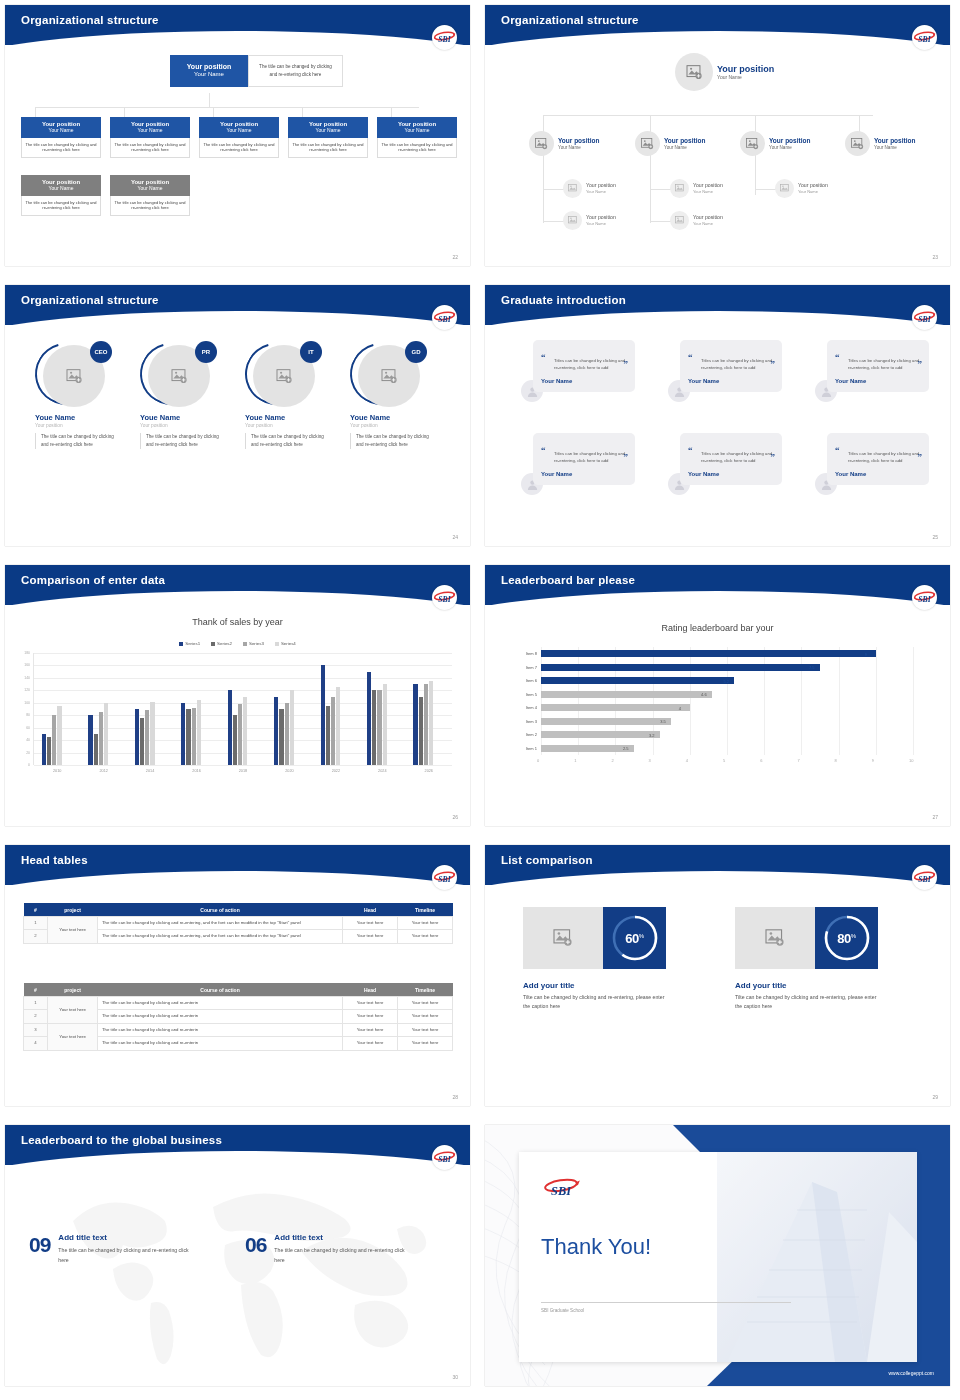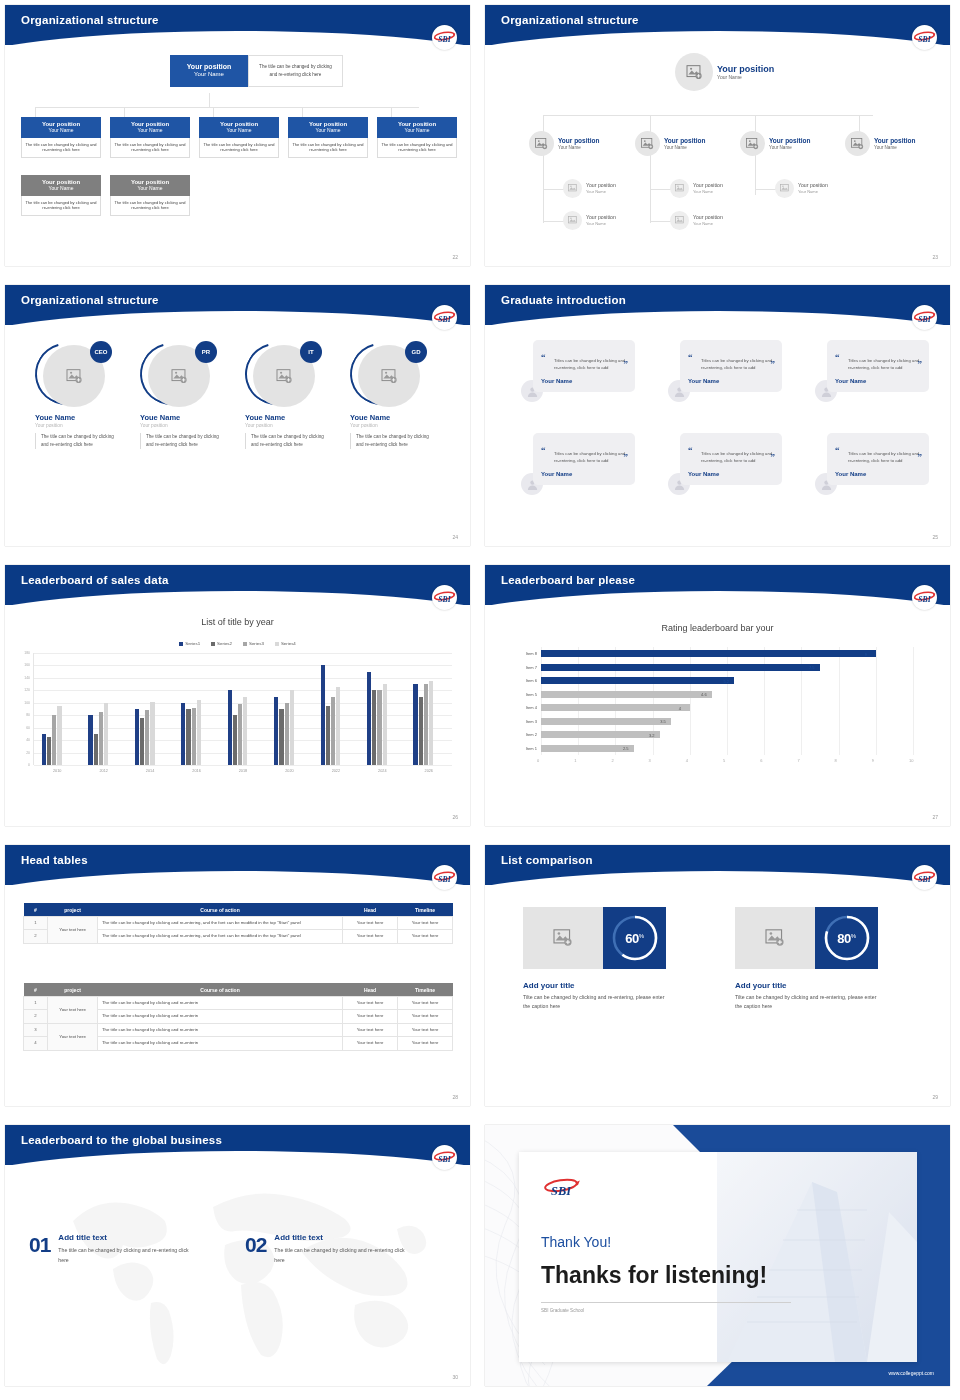--- a/index.html
+++ b/index.html
@@ -171,21 +171,21 @@
   .gb-num { font-size:21px; font-weight:bold; color:#123d86; letter-spacing:-1px; }
   .gb-title { font-size:8px; font-weight:bold; color:#123d86; }
   .gb-desc { font-size:5.2px; color:#555; line-height:1.9; margin-top:4px; width:132px; }
   
   .ty-outer { position:absolute; inset:0; background:#fbfbfc; overflow:hidden; }
   .ty-card {
     position:absolute; left:34px; top:27px; width:398px; height:210px;
     background:#fff; box-shadow:0 1px 5px rgba(0,0,0,.14); overflow:hidden;
   }
   .ty-logo { position:absolute; left:22px; top:22px; width:40px; height:26px; }
-  .ty-t1 { position:absolute; left:22px; top:82px; font-size:14px; color:#1d4fa0; font-weight:normal; }
+  .ty-t1 { position:absolute; left:22px; top:82px; font-size:22px; color:#1d4fa0; font-weight:normal; }
   .ty-t2 { position:absolute; left:22px; top:110px; font-size:23px; color:#1c1c1c; font-weight:bold; }
   .ty-rule { position:absolute; left:22px; top:150px; width:250px; height:1px; background:#cfcfcf; }
   .ty-sub { position:absolute; left:22px; top:156px; font-size:4.6px; color:#999; }
   .ty-url { position:absolute; right:16px; bottom:10px; font-size:5px; color:#fff; z-index:6; }
 </style>
 </head>
 <body>
 
 <div class="grid">
 
@@ -634,30 +634,30 @@
       </div>
     </div>
 
     <div class="pagenum">25</div>
    </div>
   </div>
 
   <div class="slide">
    <div class="slide-inner">
     <div class="hdr"></div>
-    <div class="hdr-title">Leaderboard of sales data</div>
+    <div class="hdr-title">Comparison of enter data</div>
     <div class="logo">
       <svg viewBox="0 0 60 60">
             <ellipse cx="30" cy="26" rx="26" ry="9" fill="none" stroke="#e03131" stroke-width="4" transform="rotate(-9 30 26)"></ellipse>
             <path d="M52 22 l6 -3 l-3 7 z" fill="#e03131"></path>
             <text x="30" y="42" font-family="Liberation Serif, serif" font-size="20" font-weight="bold" font-style="italic" fill="#123d86" text-anchor="middle">SBI</text>
           </svg>
     </div>
 
-    <div class="chart-title" style="top:52px;">List of title by year</div>
+    <div class="chart-title" style="top:52px;">Thank of sales by year</div>
     <div class="legend" id="legend-sales" style="left:0; width:100%; top:76px; justify-content:center;">
           <div><i style="background:#1f3f86"></i><span>Series1</span></div>
           <div><i style="background:#6b6b6b"></i><span>Series2</span></div>
           <div><i style="background:#a6a6a6"></i><span>Series3</span></div>
           <div><i style="background:#d9d9d9"></i><span>Series4</span></div>
         </div>
     <div class="plot" id="plot-sales" style="left:28px; top:88px; width:418px; height:112px; border-left:1px solid #e6e6e6;">
           <div class="gridline" style="left: 0px; top: 112px; width: 418px;"></div>
           <div class="ytick" style="left: -16px; top: 110px;">0</div>
           <div class="gridline" style="left: 0px; top: 99.5556px; width: 418px;"></div>
@@ -960,28 +960,28 @@
         <path d="M158 34 q34 -18 70 -12 q36 6 62 24 q12 12 -2 18 q-34 8 -60 0 q-30 -8 -48 -6 q-18 4 -22 -24z"></path>
         <path d="M170 72 q24 -10 42 0 q12 12 4 26 q-16 20 -34 10 q-16 -12 -12 -36z"></path>
         <path d="M186 112 q20 -8 32 6 q14 24 8 50 q-6 22 -20 14 q-18 -26 -20 -70z"></path>
         <path d="M246 78 q30 -20 62 -10 q28 10 42 32 q8 18 -10 22 q-28 4 -50 -8 q-26 -12 -44 -36z"></path>
         <path d="M300 132 q26 -10 44 4 q16 16 4 30 q-20 16 -38 2 q-14 -14 -10 -36z"></path>
         <path d="M342 56 q16 -8 26 4 q8 14 -4 20 q-16 6 -22 -24z"></path>
       </g>
     </svg>
 
     <div style="position:absolute;left:24px;top:108px;display:flex;align-items:flex-start;gap:8px;">
-      <div class="gb-num">01</div>
+      <div class="gb-num">09</div>
       <div>
         <div class="gb-title">Add title text</div>
         <div class="gb-desc">The title can be changed by clicking and re-entering click here</div>
       </div>
     </div>
     <div style="position:absolute;left:240px;top:108px;display:flex;align-items:flex-start;gap:8px;">
-      <div class="gb-num">02</div>
+      <div class="gb-num">06</div>
       <div>
         <div class="gb-title">Add title text</div>
         <div class="gb-desc">The title can be changed by clicking and re-entering click here</div>
       </div>
     </div>
 
     <div class="pagenum">30</div>
    </div>
   </div>
 
@@ -1020,21 +1020,20 @@
           <g stroke="#aebad2" stroke-width=".5">
             <path d="M30 170 L140 170 M40 145 L142 145 M52 118 L145 118 M66 88 L148 88 M80 58 L150 58"></path>
           </g>
         </svg>
         <svg class="ty-logo" viewBox="0 0 100 60">
           <ellipse cx="50" cy="26" rx="40" ry="13" fill="none" stroke="#e03131" stroke-width="5" transform="rotate(-9 50 26)"></ellipse>
           <path d="M86 19 l11 -5 l-5 12 z" fill="#e03131"></path>
           <text x="50" y="50" font-family="Liberation Serif, serif" font-size="31" font-weight="bold" font-style="italic" fill="#123d86" text-anchor="middle">SBI</text>
         </svg>
         <div class="ty-t1">Thank You!</div>
-        <div class="ty-t2">Thanks for listening!</div>
         <div class="ty-rule"></div>
         <div class="ty-sub">SBI Graduate School</div>
       </div>
       <div class="ty-url">www.collegeppt.com</div>
     </div>
    </div>
   </div>
 
 </div>
 

